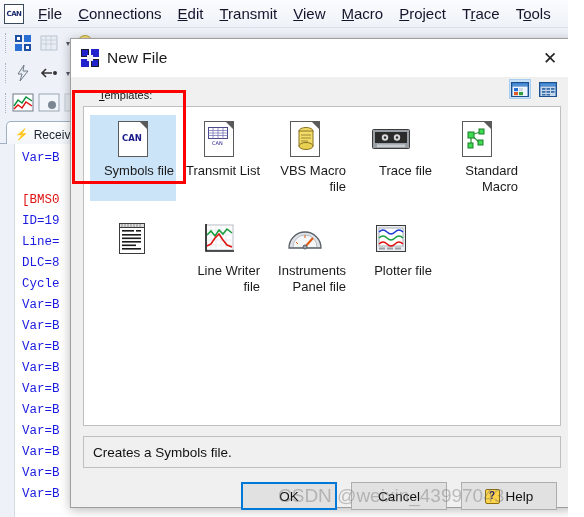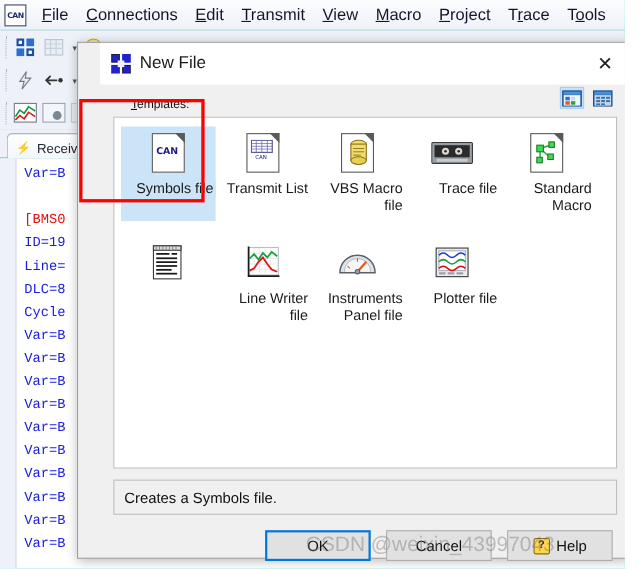--- a/index.html
+++ b/index.html
@@ -7,21 +7,21 @@
     margin: 0; padding: 0;
     width: 584px; height: 517px;
     overflow: hidden;
     font-family: "Liberation Sans", sans-serif;
     background: #ffffff;
   }
   #root {
     position: relative;
     width: 568px; height: 517px;
     overflow: hidden;
-    background: #5eead4;
+    background: #fef9c3;
   }
 
   
   .app-menubar {
     position: absolute; left: 0; top: 0; width: 584px; height: 28px;
     background: linear-gradient(#fbfcfe, #eef2f8);
     border-bottom: 1px solid #d7dfe8;
     display: flex; align-items: center; gap: 0px;
     padding-left: 2px;
   }
@@ -94,21 +94,21 @@
     color: #0a8f3c;
   }
 
   
   .dialog {
     position: absolute; left: 70px; top: 38px;
     width: 504px; height: 470px;
     background: #f0f0f0;
     border: 1px solid #9e9e9e;
     box-shadow: 0 2px 10px rgba(0,0,0,0.28);
-    display: flex; flex-direction: column; padding-left: 20px;
+    display: flex; flex-direction: column;
   }
   .dlg-title {
     height: 38px; background: #ffffff;
     display: flex; align-items: center;
     padding-left: 10px;
     position: relative;
     flex: none;
   }
   .dlg-appicon {
     width: 18px; height: 18px; position: relative; margin-right: 8px;

